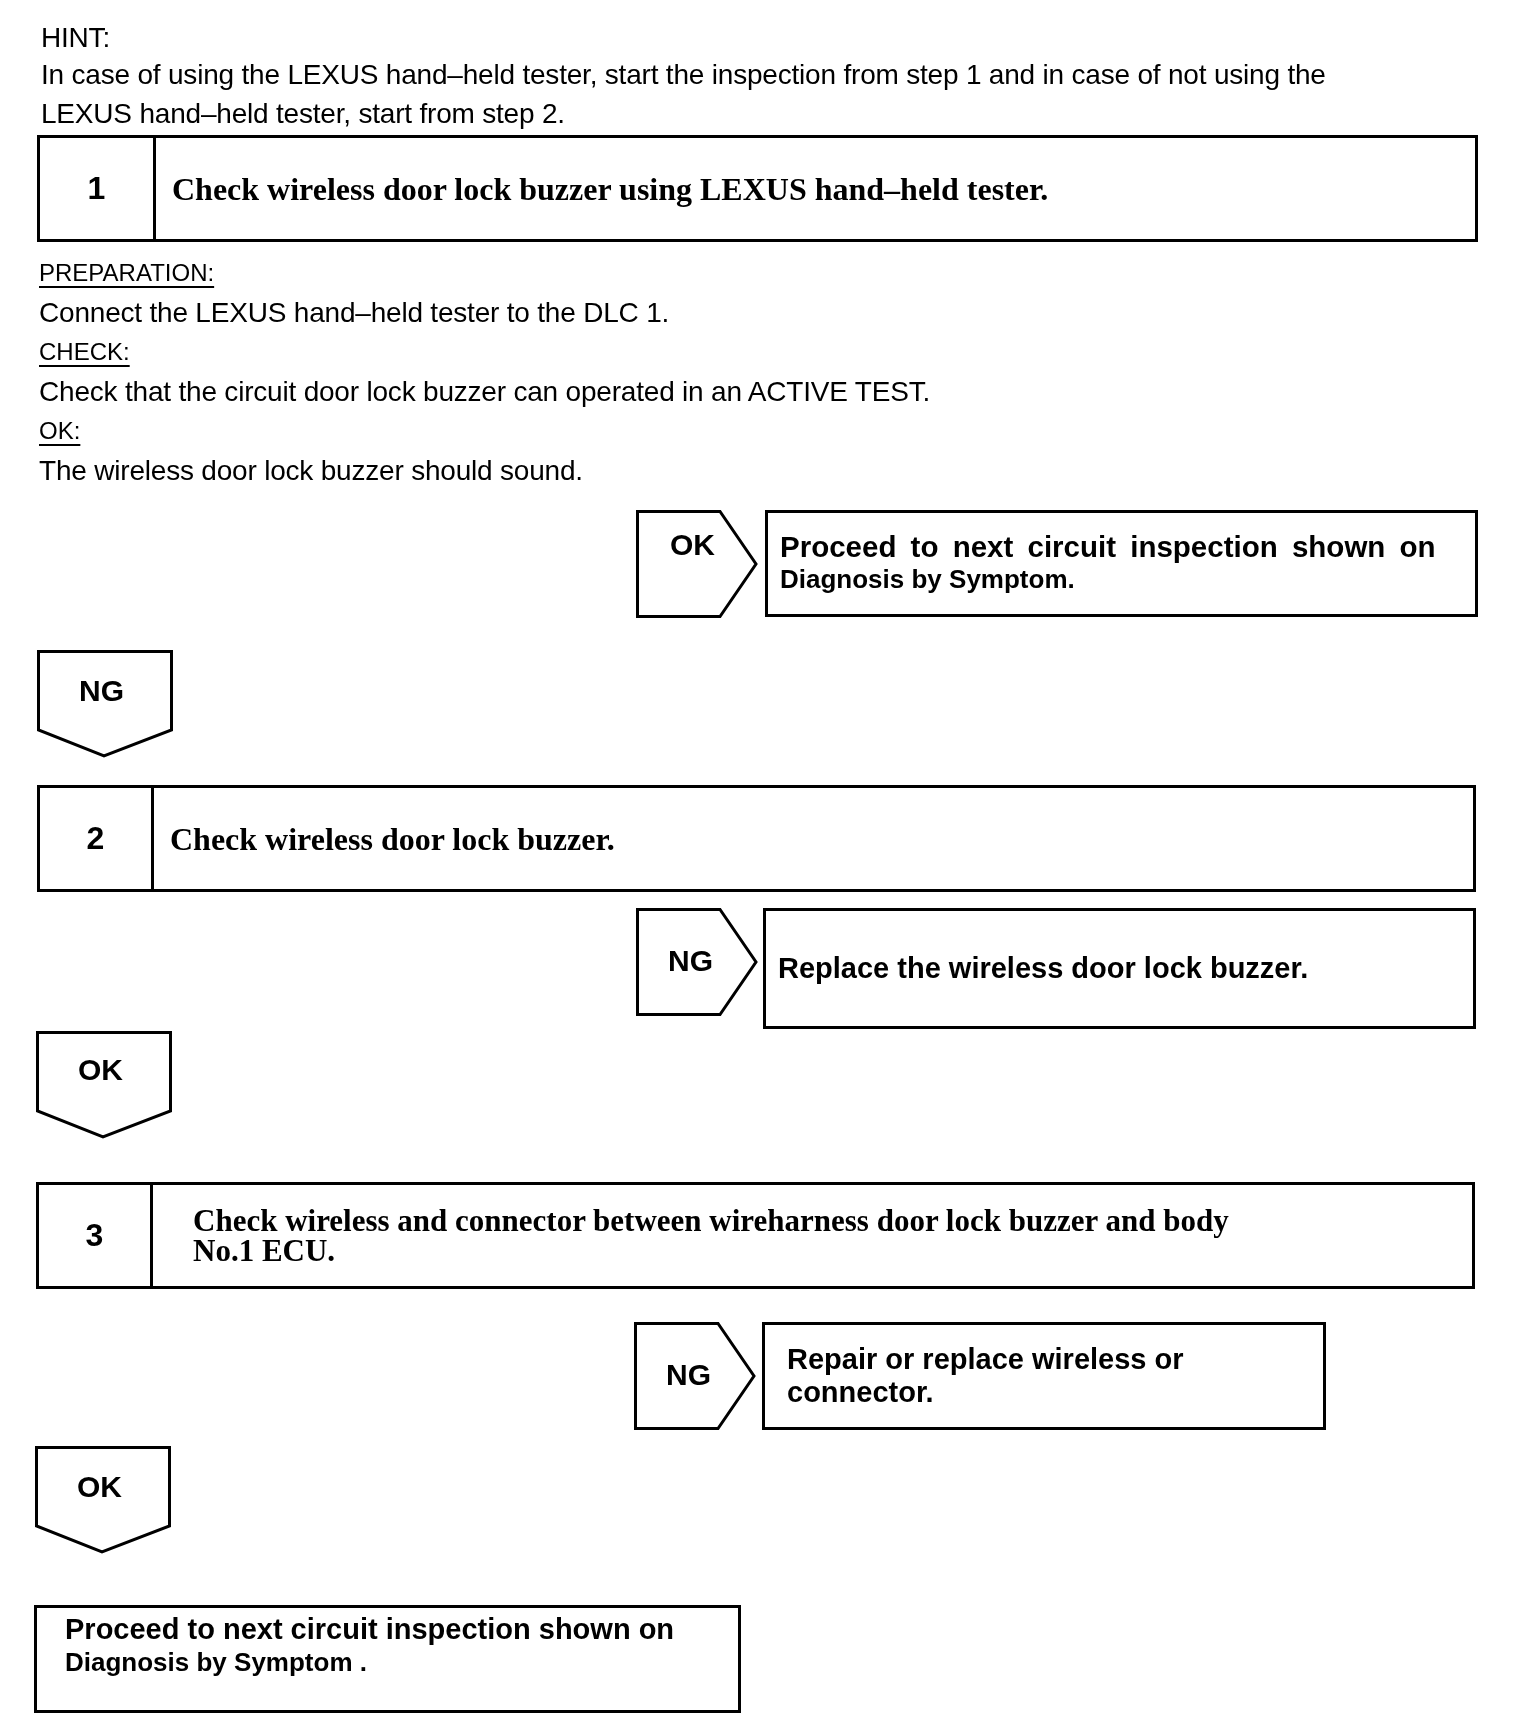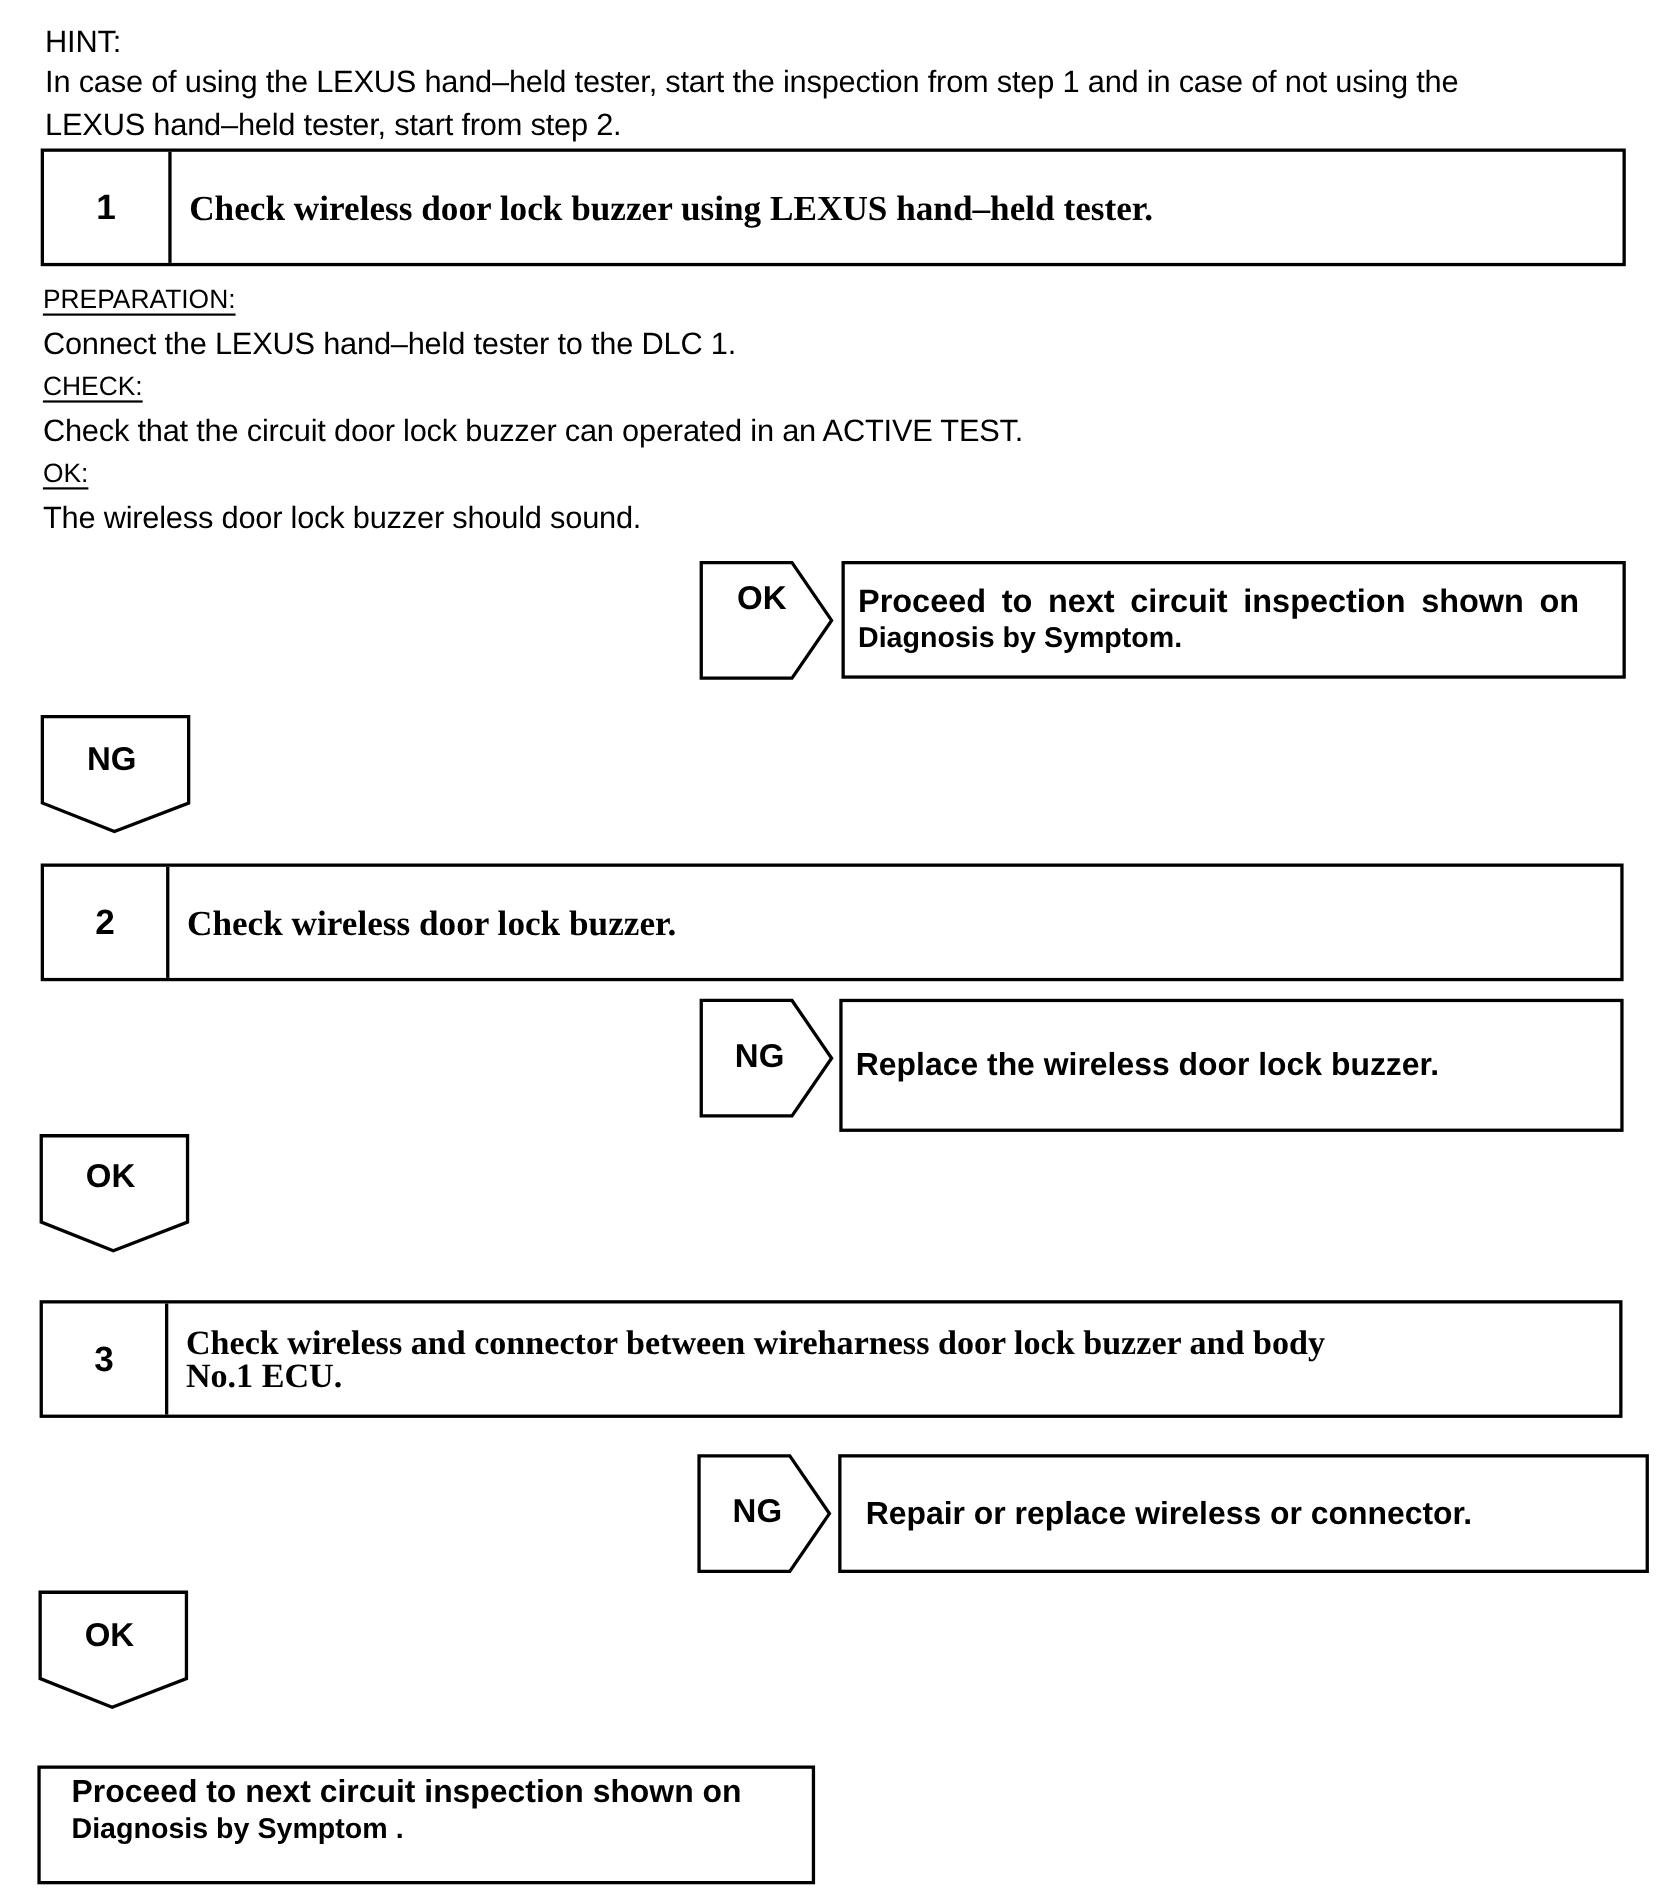--- a/index.html
+++ b/index.html
@@ -75,31 +75,31 @@
 
 <div class="arrow-down" style="left:36px;top:1031px;width:137px;height:110px;">
   <svg width="137" height="110">
     <polygon points="1.5,1.5 134.5,1.5 134.5,80 67,106 1.5,80" fill="#fff" stroke="#000" stroke-width="3"></polygon>
   </svg>
   <div class="al" style="left:42px;top:22px;">OK</div>
 </div>
 
 <div class="step" style="left:36px;top:1182px;width:1439px;height:107px;">
   <div class="num" style="width:111px;">3</div>
-  <div class="title" style="font-size:31px;line-height:30px;">Check wireless and connector between wireharness door lock buzzer and body
+  <div class="title" style="font-size:31px;line-height:30px;margin-left:24px;">Check wireless and connector between wireharness door lock buzzer and body
 No.1 ECU.</div>
 </div>
 
 <div class="arrow-right" style="left:634px;top:1322px;width:122px;height:108px;">
   <svg width="122" height="108">
     <polygon points="1.5,1.5 84,1.5 120,54 84,106.5 1.5,106.5" fill="#fff" stroke="#000" stroke-width="3"></polygon>
   </svg>
   <div class="al" style="left:32px;top:36px;">NG</div>
 </div>
-<div class="result" style="left:762px;top:1322px;width:737px;height:108px;display:flex;align-items:center;padding-left:22px;">
+<div class="result" style="left:762px;top:1322px;width:564px;height:108px;display:flex;align-items:center;padding-left:22px;">
   <span>Repair or replace wireless or connector.</span>
 </div>
 
 <div class="arrow-down" style="left:35px;top:1446px;width:137px;height:110px;">
   <svg width="137" height="110">
     <polygon points="1.5,1.5 134.5,1.5 134.5,80 67,106 1.5,80" fill="#fff" stroke="#000" stroke-width="3"></polygon>
   </svg>
   <div class="al" style="left:42px;top:24px;">OK</div>
 </div>
 

